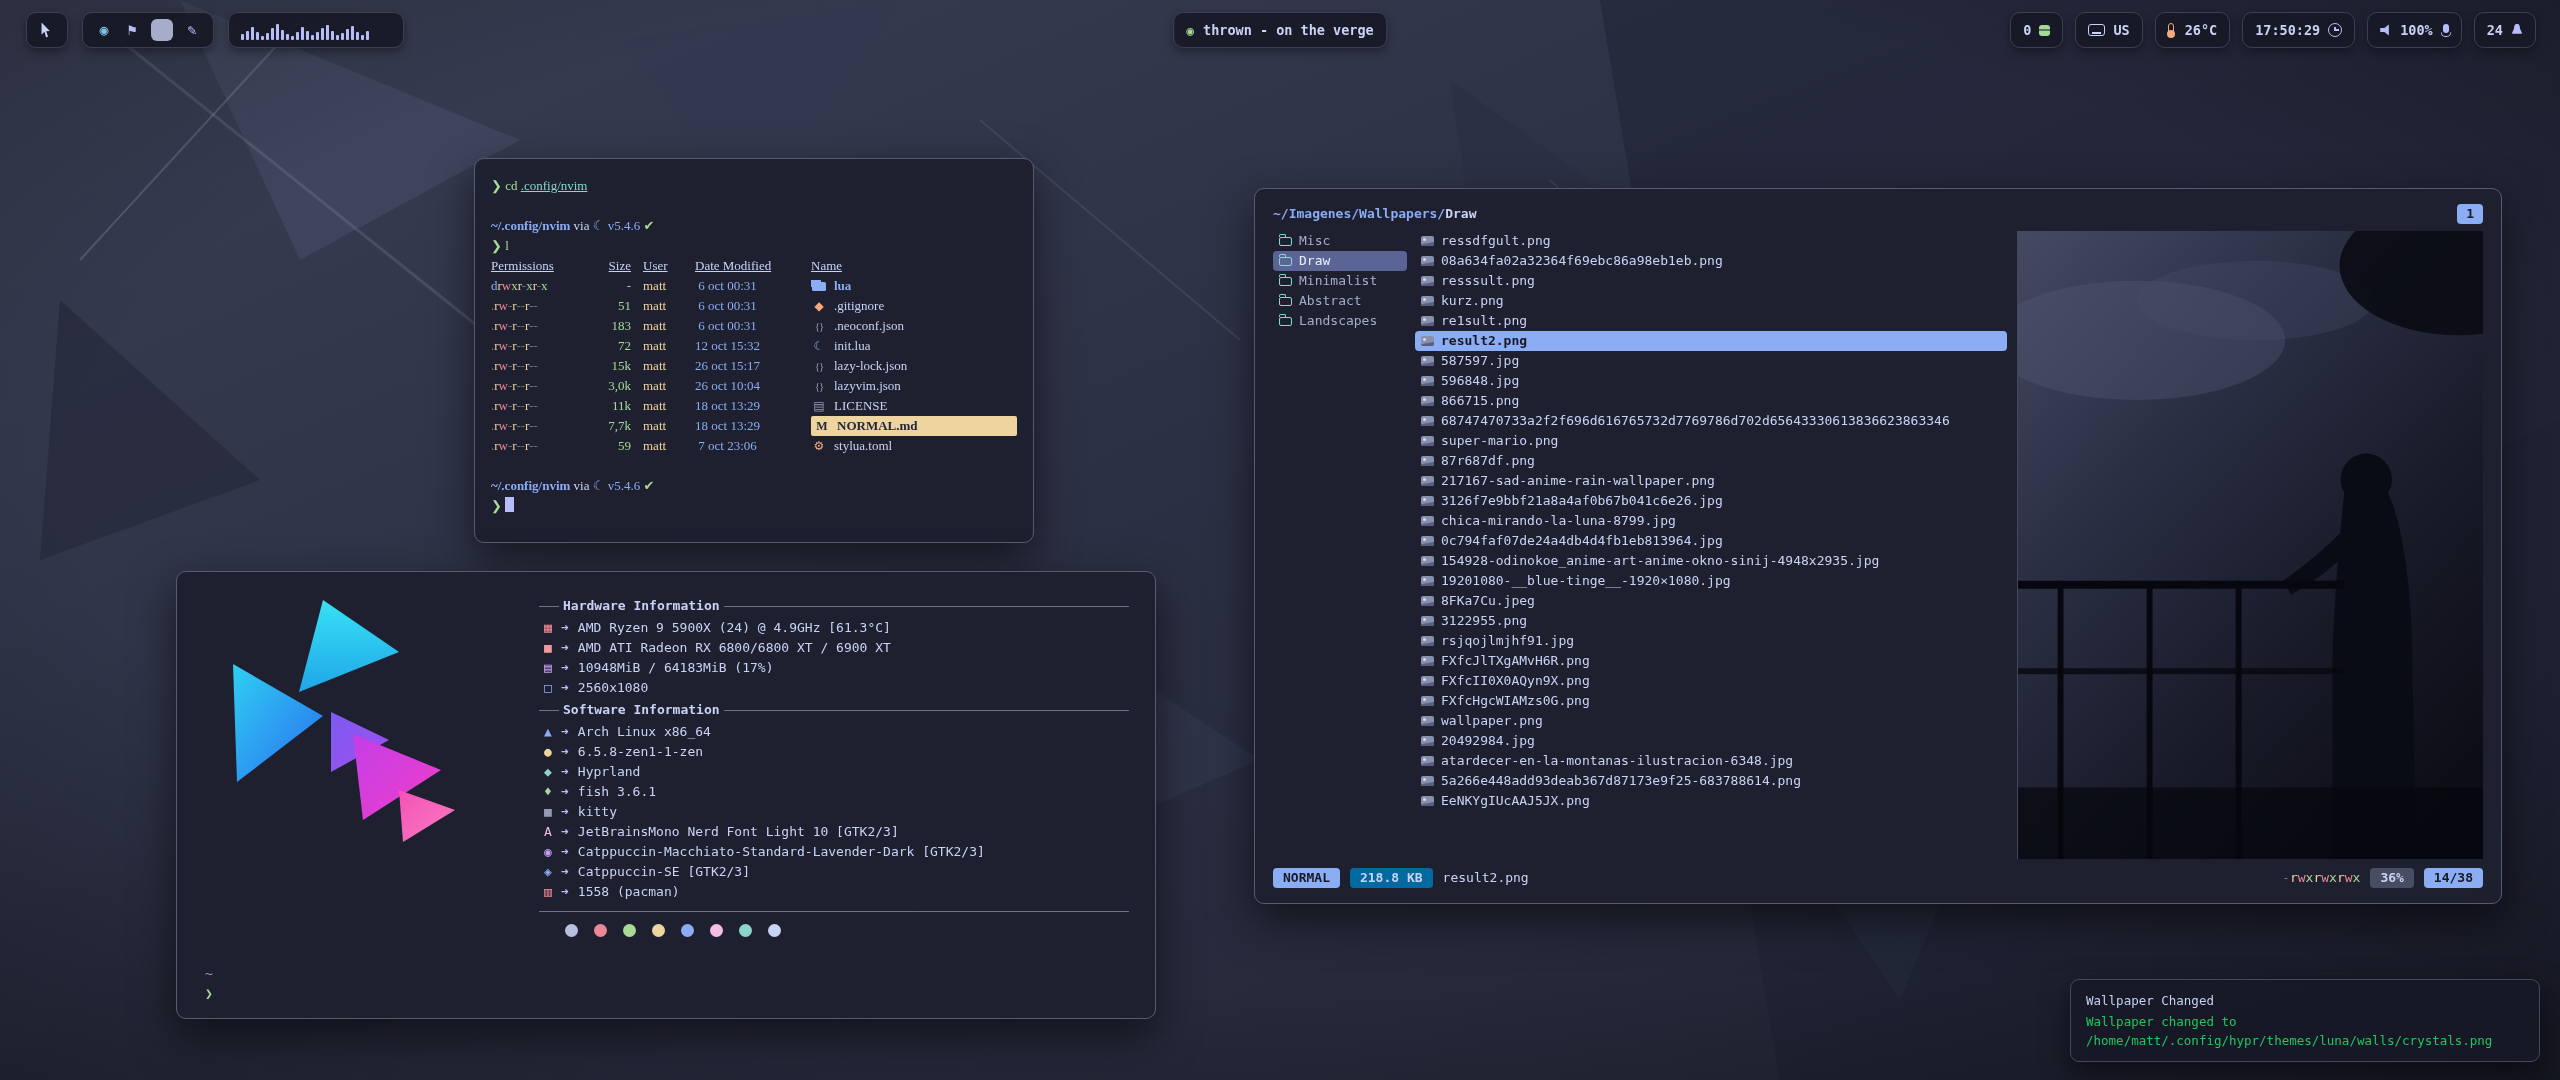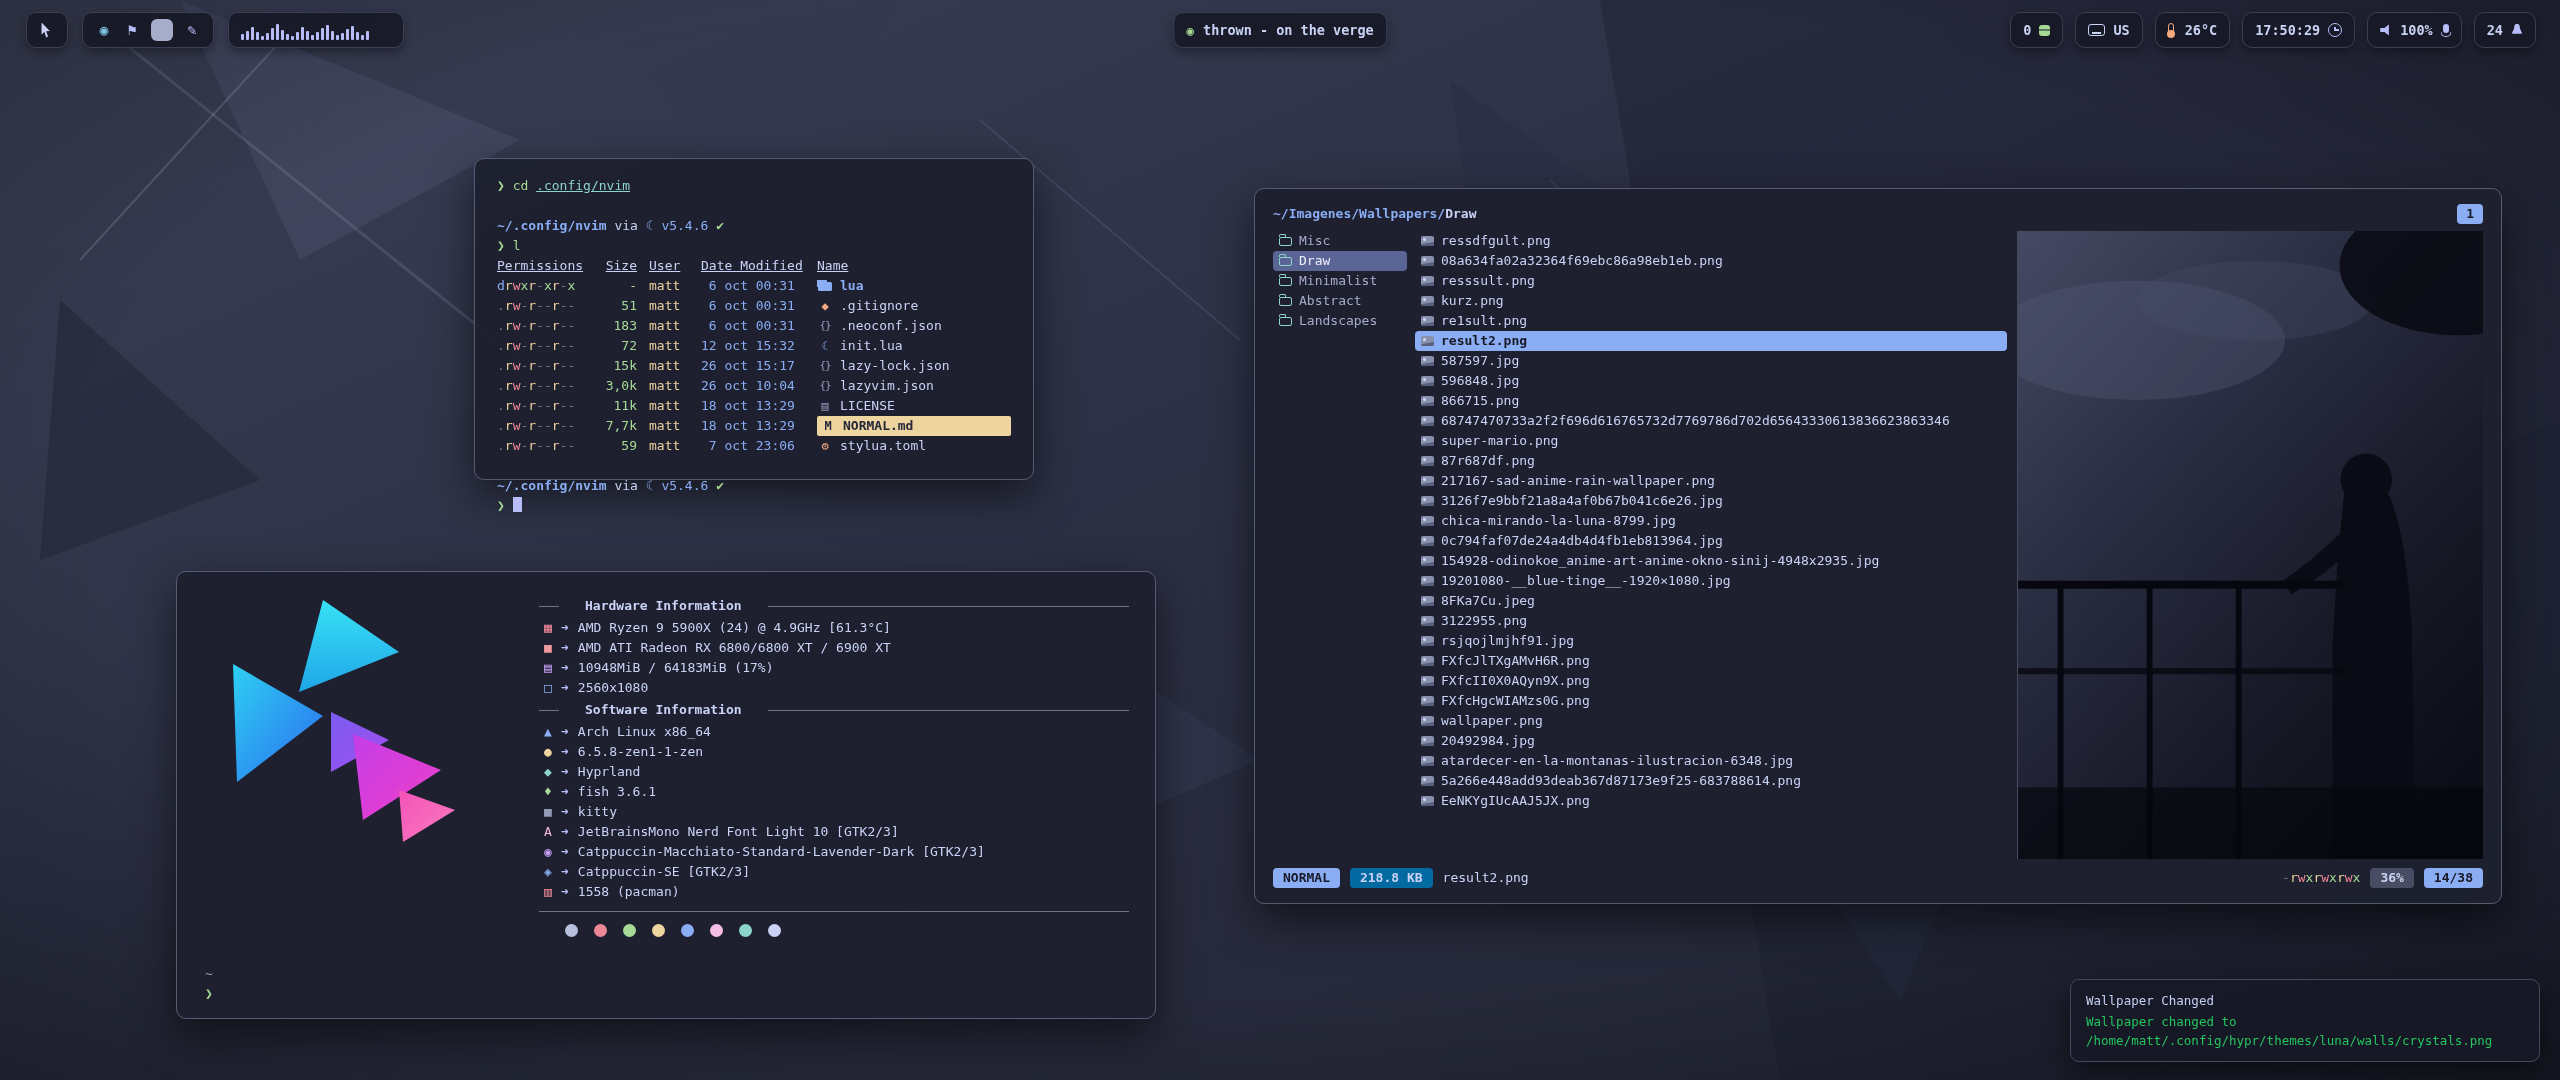--- a/index.html
+++ b/index.html
@@ -54,21 +54,21 @@
   
   .window {
     position:absolute; z-index:3;
     background:rgba(30,32,48,.97);
     border:1px solid #565b75; border-radius:10px;
     box-shadow:0 16px 44px rgba(0,0,0,.55);
     font-size:13px; line-height:20px;
   }
 
   
-  .term1 { left:474px; top:158px; width:560px; height:322px; padding:17px 22px; }
+  .term1 { left:474px; top:158px; width:560px; height:385px; padding:17px 16px;font-family:Liberation Serif, serif; }
   .tline { height:20px; white-space:pre; }
   .bold { font-weight:700; }
   .c-green { color:#a6da95; }
   .c-blue { color:#8aadf4; }
   .c-teal { color:#8bd5ca; }
   .underline { text-decoration:underline; }
   .ls-row { display:grid; grid-template-columns:88px 40px 40px 104px 1fr; column-gap:12px; height:20px; align-items:center; }
   .ls-head span { text-decoration:underline; color:#cad3f5; }
   .size { text-align:right; color:#a6da95; }
   .user { color:#eed49f; }
@@ -86,21 +86,21 @@
   .ic-gear::before { content:"⚙"; color:#f5a97f; }
   .cursor { display:inline-block; width:9px; height:15px; background:#b7bdf8; vertical-align:-2px; }
   .perms span { }
   .p-d { color:#8aadf4; } .p-r { color:#eed49f; } .p-w { color:#ed8796; }
   .p-x { color:#a6da95; } .p-dim { color:#6e738d; }
 
   
   .fetch { left:176px; top:571px; width:980px; height:448px; padding:22px 26px; display:flex; gap:36px; }
   .fetch-logo { width:300px; flex:none; }
   .fetch-info { flex:1; min-width:0; }
-  .fhead { display:flex; align-items:center; gap:26px; height:20px; margin:2px 0; }
+  .fhead { display:flex; align-items:center; gap:4px; height:20px; margin:2px 0; }
   .fhead .hr { height:1px; background:#6e738d; }
   .fhead .hr.l { width:20px; } .fhead .hr.r { flex:1; }
   .fhead .ftitle { font-weight:700; color:#cad3f5; }
   .fline { display:flex; align-items:center; height:20px; white-space:nowrap; overflow:hidden; }
   .fic { width:18px; text-align:center; flex:none; }
   .farrow { color:#b7bdf8; margin:0 9px 0 4px; }
   .frule { height:1px; background:#6e738d; margin:9px 0 4px; }
   .palette { display:flex; gap:16px; margin:12px 0 0 26px; }
   .palette .dot { width:13px; height:13px; border-radius:50%; }
   .fetch-prompt { position:absolute; left:28px; bottom:14px; line-height:20px; }

